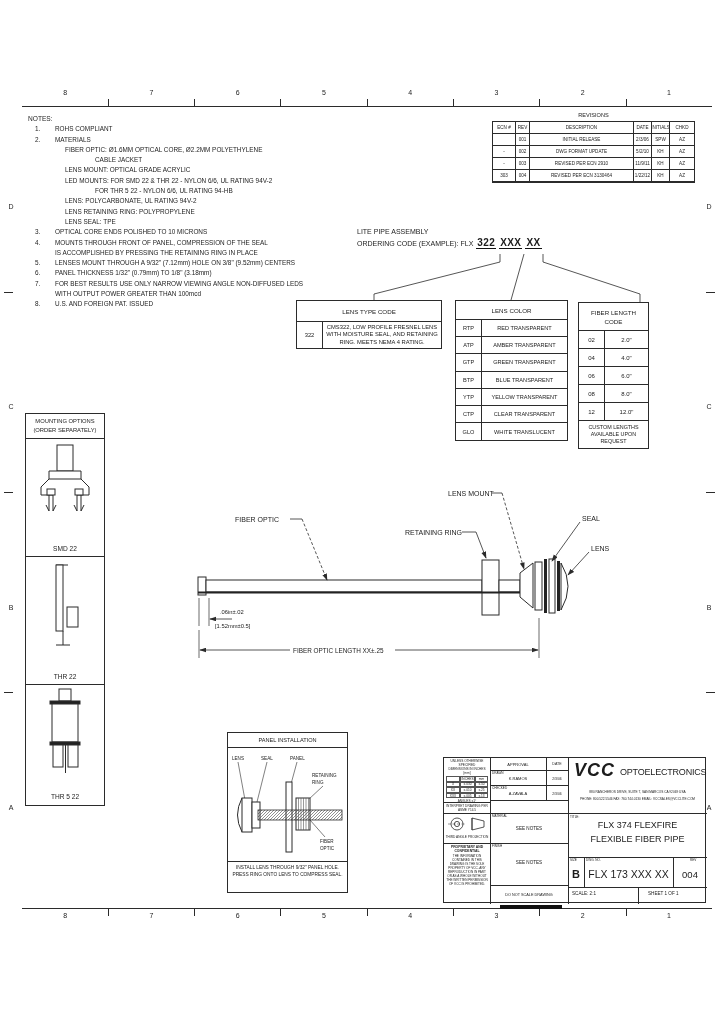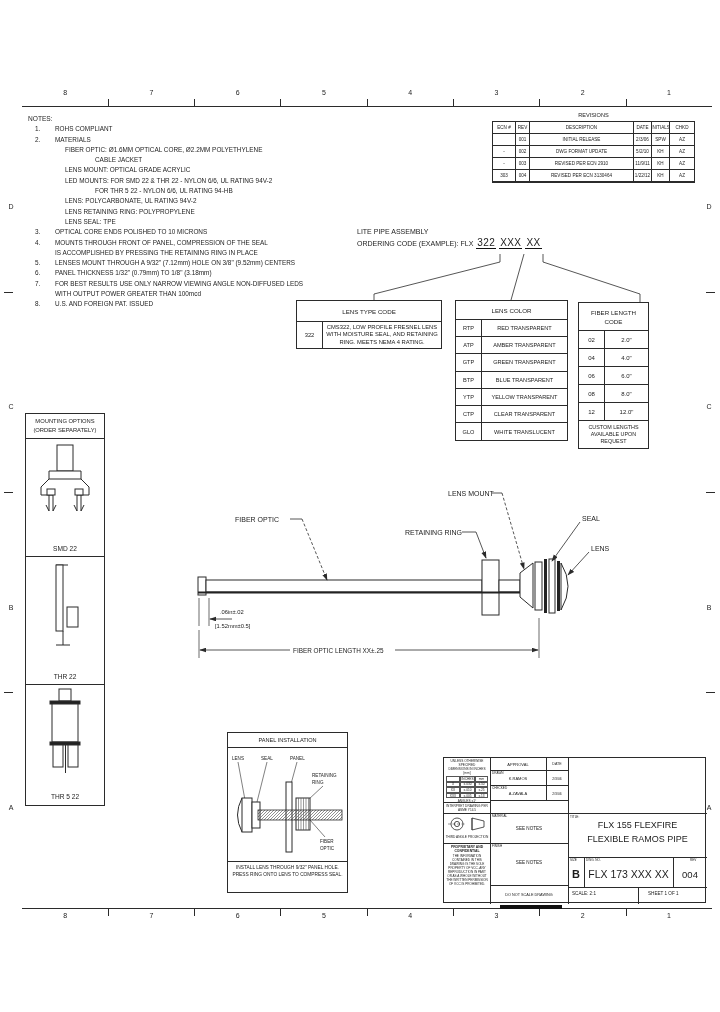--- a/index.html
+++ b/index.html
@@ -32,21 +32,21 @@
   
   #revtitle { left:492px; top:112px; width:203px; text-align:center; font-size:5.6px; }
   #revtable { left:492px; top:121px; width:203px; border:1px solid #2b2b2b; font-size:4.6px; }
   .revgrid { display:grid; grid-template-columns:23px 14px 104px 18px 18px 24px; }
   .revgrid > div { border-right:1px solid #2b2b2b; border-bottom:1px solid #2b2b2b;
     height:12px; display:flex; align-items:center; justify-content:center; overflow:hidden; white-space:nowrap; }
   .revgrid > div:nth-child(6n) { border-right:none; }
 
   
   #ordering { left:357px; top:226px; font-size:7px; line-height:11px; }
-  #ordering .code { font-size:10px; font-weight:normal; letter-spacing:.4px; }
+  #ordering .code { font-size:10px; font-weight:bold; letter-spacing:.4px; }
   #ordering .useg { border-bottom:1.4px solid #111; padding:0 1px; margin-left:3px; }
 
   
   .opt-table { border:1px solid #2b2b2b; background:#fff; }
   .opt-head { border-bottom:1px solid #2b2b2b; text-align:center; font-size:6.2px; display:flex; align-items:center; justify-content:center; flex-direction:column; }
 
   #lenstype { left:296px; top:300px; width:146px; }
   #lenstype .opt-head { height:21px; }
   #lenstype .body { display:flex; font-size:5.8px; }
   #lenstype .body .c { width:26px; border-right:1px solid #2b2b2b; display:flex; align-items:center; justify-content:center; }
@@ -596,23 +596,29 @@
     <div class="abs ctr" style="left:102px;top:14px;width:22px;height:13px;font-size:3.4px">2/3/06</div>
     <div class="lab" style="left:48px;top:28px">CHECKED</div>
     <div class="abs ctr" style="left:46px;top:29px;width:56px;height:13px;font-size:4px">A.ZAVALA</div>
     <div class="abs ctr" style="left:102px;top:29px;width:22px;height:13px;font-size:3.4px">2/3/06</div>
     <div class="lab" style="left:48px;top:56px">MATERIAL</div>
     <div class="abs ctr" style="left:46px;top:60px;width:78px;height:20px;font-size:4.6px">SEE NOTES</div>
     <div class="lab" style="left:48px;top:86px">FINISH</div>
     <div class="abs ctr" style="left:46px;top:92px;width:78px;height:24px;font-size:4.6px">SEE NOTES</div>
     <div class="abs ctr" style="left:46px;top:127px;width:78px;height:19px;font-size:3.8px">DO NOT SCALE DRAWING</div>
 
+    <div class="abs" style="left:124px;top:0;width:139px;height:55px">
+      <div class="abs" style="left:6px;top:2px;font-size:18px;font-weight:bold;font-style:italic;letter-spacing:1px">VCC</div>
+      <div class="abs" style="left:52px;top:9px;font-size:9px;letter-spacing:-0.2px">OPTOELECTRONICS</div>
+      <div class="abs tiny nowrap" style="left:0;top:32px;width:139px;text-align:center">880 RANCHEROS DRIVE, SUITE T, SAN MARCOS CA 92069 USA</div>
+      <div class="abs tiny nowrap" style="left:0;top:39px;width:139px;text-align:center">PHONE: 800.522.5546  FAX: 760.744.0130  EMAIL: VCCSALES@VCCLITE.COM</div>
+    </div>
     <div class="lab" style="left:126px;top:57px">TITLE:</div>
-    <div class="abs nowrap" style="left:124px;top:62px;width:139px;text-align:center;font-size:9px">FLX 155 FLEXFIRE</div>
-    <div class="abs nowrap" style="left:124px;top:76px;width:139px;text-align:center;font-size:9px">FLEXIBLE RAMOS PIPE</div>
+    <div class="abs nowrap" style="left:124px;top:62px;width:139px;text-align:center;font-size:9px">FLX 374 FLEXFIRE</div>
+    <div class="abs nowrap" style="left:124px;top:76px;width:139px;text-align:center;font-size:9px">FLEXIBLE FIBER PIPE</div>
     <div class="lab" style="left:126px;top:100px">SIZE</div>
     <div class="abs ctr" id="bigB" style="left:124px;top:103px;width:16px;height:26px">B</div>
     <div class="lab" style="left:142px;top:100px">DWG. NO.</div>
     <div class="abs ctr nowrap" style="left:140px;top:103px;width:89px;height:26px;font-size:10.5px">FLX 173 XXX XX</div>
     <div class="lab" style="left:246px;top:100px">REV</div>
     <div class="abs ctr" style="left:229px;top:103px;width:34px;height:26px;font-size:9.5px">004</div>
     <div class="abs nowrap" style="left:128px;top:133px;font-size:4.6px">SCALE: 2:1</div>
     <div class="abs nowrap" style="left:204px;top:133px;font-size:4.6px">SHEET 1 OF 1</div>
   </div>
 

